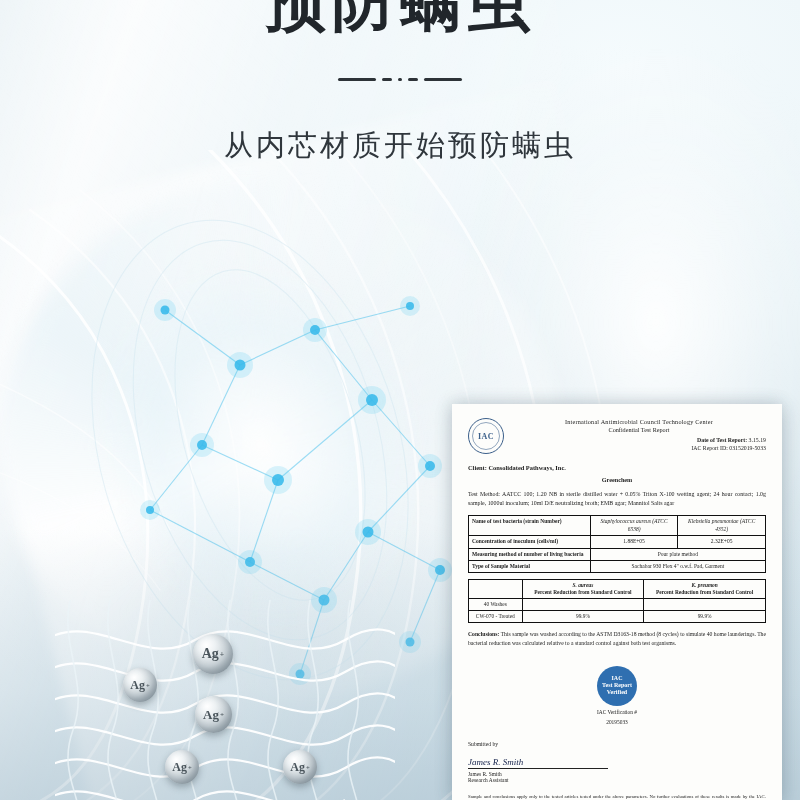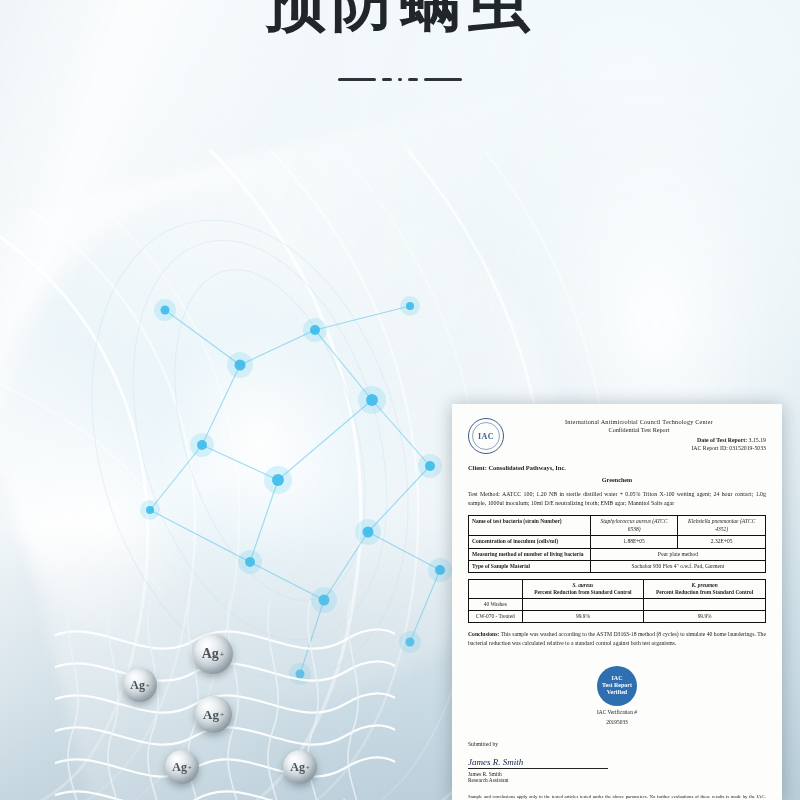--- a/index.html
+++ b/index.html
@@ -606,15 +606,16 @@
 
   <div class="header">
     <div class="headline">预防螨虫</div>
     <div class="divider">
       <span class="seg long"></span>
       <span class="seg mid"></span>
       <span class="seg dot"></span>
       <span class="seg mid"></span>
       <span class="seg long"></span>
     </div>
+    <div class="subhead">从内芯材质开始预防螨虫</div>
   </div>
 
 </div>
 
 </body></html>

